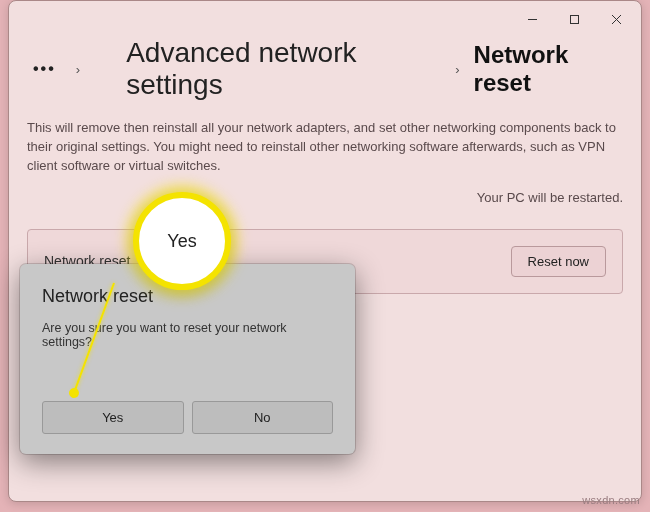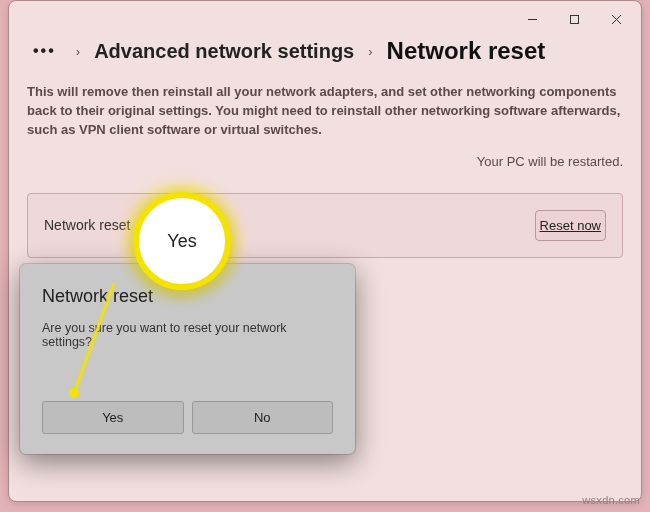--- a/index.html
+++ b/index.html
@@ -34,43 +34,42 @@
   }
   .win-ctrl svg { width: 11px; height: 11px; }
   .header {
     display: flex;
     align-items: center;
     gap: 12px;
     padding: 0 18px 8px 18px;
   }
   .more-icon { letter-spacing: 2px; font-weight: bold; color: #222; font-size: 16px; padding: 0 6px;}
   .chev { color: #555; font-size: 13px; padding: 0 2px;}
-  .crumb-adv { font-size: 20px; color: #222; font-weight: 700; }
+  .crumb-adv { font-size: 28px; color: #222; font-weight: 400; margin-left: 32px; }
   .crumb-cur { font-size: 24px; color: #111; font-weight: 600; }
   .content { padding: 10px 18px 0 18px; }
-  .desc { color: #5a4a4c; font-size: 13px; line-height: 1.45; margin-bottom: 14px; font-weight: bold; }
+  .desc { color: #5a4a4c; font-size: 13px; line-height: 1.45; margin-bottom: 14px; }
   .restart { color: #5a4a4c; font-size: 13px; margin-bottom: 24px; text-align: right; }
   .panel {
     border: 1px solid #c9a8ab;
     border-radius: 4px;
     padding: 16px 16px;
     display: flex;
     justify-content: space-between;
     align-items: center;
     background: #efd8d9;
   }
   .panel-label { font-size: 14px; color: #333; }
   .reset-btn {
     border: 1px solid #b9999c;
     background: #ecd2d4;
     border-radius: 4px;
-    padding: 7px 4px;
+    padding: 7px 16px;
     font-size: 13px;
     color: #222;
-    text-decoration: underline;
   }
 
   
   .dialog {
     position: absolute;
     left: 20px; top: 264px;
     width: 335px;
     background: #c8c8c8;
     border-radius: 6px;
     box-shadow: 0 8px 28px rgba(0,0,0,0.45), 0 0 0 1px rgba(0,0,0,0.15);

